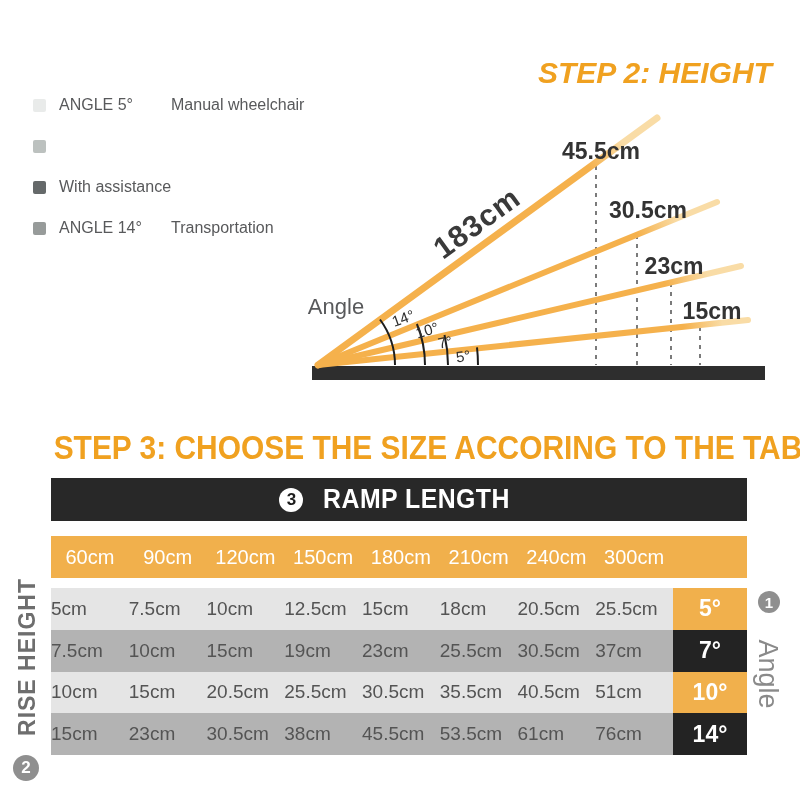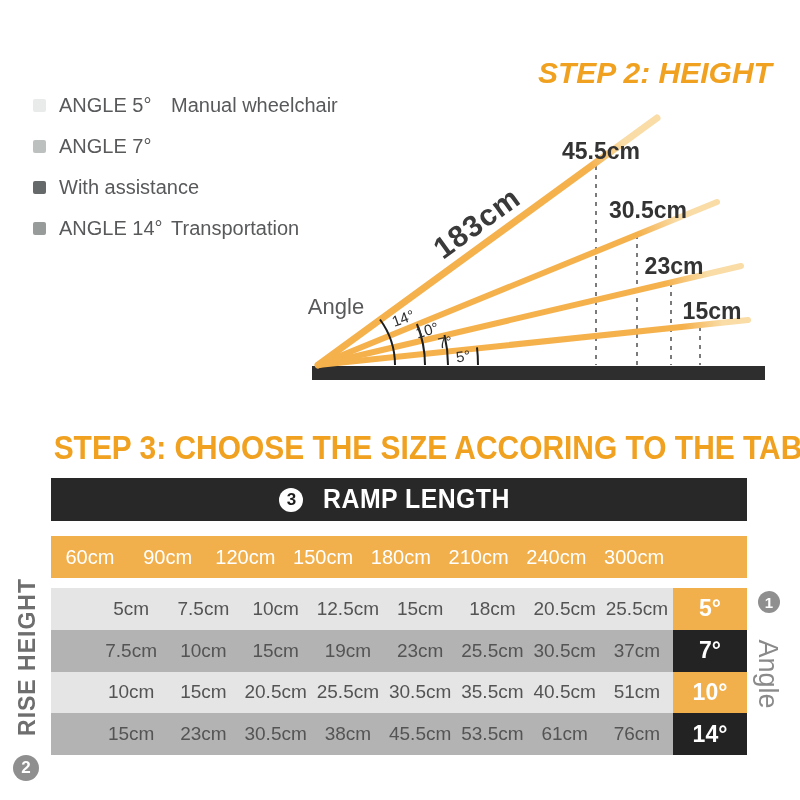--- a/index.html
+++ b/index.html
@@ -9,21 +9,21 @@
 
   
   .sec-title { position:absolute; font-weight:700; color:#F0A120; white-space:nowrap; }
   .t1 { left:33px;  top:34px; font-size:30px; }
   .t2 { left:538px; top:56px; font-size:30px;font-style:italic; }
   .t3 { left:0; top:428px; width:800px; text-align:center; }
   .t3 .squeeze { display:inline-block; font-size:34px; transform:scaleX(0.88); white-space:nowrap; }
 
   
   .legend { position:absolute; left:33px; top:92px; display:flex; flex-direction:column; gap:15px; }
-  .legend-row { display:flex; align-items:center; height:26px; font-size:20px; color:#58595B; }
+  .legend-row { display:flex; align-items:center; height:26px; font-size:16px; color:#58595B; }
   .sw { width:13px; height:13px; border-radius:2px; margin-right:13px; flex:0 0 13px; }
   .legend-label { width:112px; }
 
   
   .diagram { position:absolute; left:0; top:0; width:800px; height:400px; }
   .diagram svg { position:absolute; left:0; top:0; }
   .dlab { position:absolute; transform:translate(-50%,-50%); white-space:nowrap; color:#333; }
   .hlab { font-size:23px; font-weight:700; color:#333; }
   .l183 { font-size:30px; font-weight:700; color:#3A3A3A; letter-spacing:1px;
           transform:translate(-50%,-50%) rotate(-36deg); }
@@ -34,21 +34,21 @@
   .ramp-table { position:absolute; left:51px; top:478px; width:696px; }
   .t-black { height:43px; background:#282828; display:flex; align-items:center; justify-content:center; gap:12px; }
   .badge { border-radius:50%; display:flex; align-items:center; justify-content:center; font-weight:700; }
   .badge-3 { width:24px; height:24px; background:#fff; color:#1C1C1C; font-size:17px; }
   .t-black-label { color:#fff; font-size:27px; font-weight:700; letter-spacing:0.5px;
                    transform:scaleX(0.92); white-space:nowrap; }
   .t-orange { height:42px; background:#F1B04C; display:grid; grid-template-columns:repeat(8,1fr) 74px;
               align-items:center; text-align:center; color:#fff; font-size:20px;margin-top:15px; }
   .t-gap { height:10px; background:#fff; }
   .t-row { height:41.75px; display:grid; grid-template-columns:repeat(8,1fr) 74px;
-           align-items:center; text-align:center; font-size:19px; color:#545454;padding-left:44px; }
+           align-items:center; text-align:left; font-size:19px; color:#545454; }
   .row-light { background:#E5E5E5; }
   .row-dark  { background:#B3B3B3; }
   .angle-cell { height:100%; display:flex; align-items:center; justify-content:center;
                 color:#fff; font-size:23px; font-weight:700; }
   .angle-orange { background:#F1B04C; }
   .angle-dark   { background:#232323; }
 
   
   .rise-label { position:absolute; left:27px; top:657px; font-size:23px; font-weight:700; color:#6E6E6E;
                 letter-spacing:1px; white-space:nowrap; transform:translate(-50%,-50%) rotate(-90deg); }
@@ -66,21 +66,20 @@
 
 
   <div class="legend">
     <div class="legend-row">
       <span class="sw" style="background: rgb(233, 235, 234);"></span>
       <span class="legend-label">ANGLE 5°</span>
       <span>Manual wheelchair</span>
     </div>
     <div class="legend-row">
       <span class="sw" style="background: rgb(188, 193, 191);"></span>
-      <span class="legend-label">ANGLE 7°</span>
     </div>
     <div class="legend-row">
       <span class="sw" style="background: rgb(101, 105, 106);"></span>
       <span>With assistance</span>
     </div>
     <div class="legend-row">
       <span class="sw" style="background: rgb(151, 155, 154);"></span>
       <span class="legend-label">ANGLE 14°</span>
       <span>Transportation</span>
     </div>

